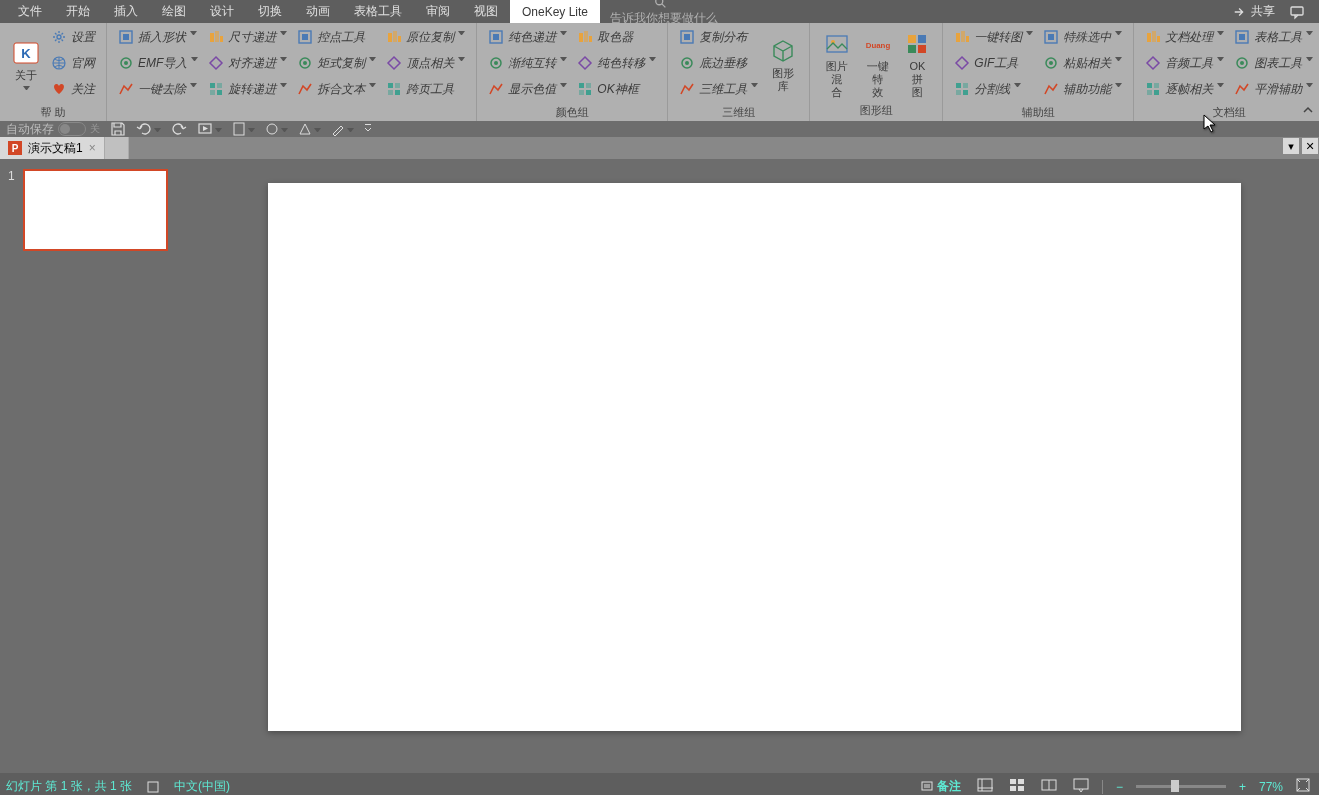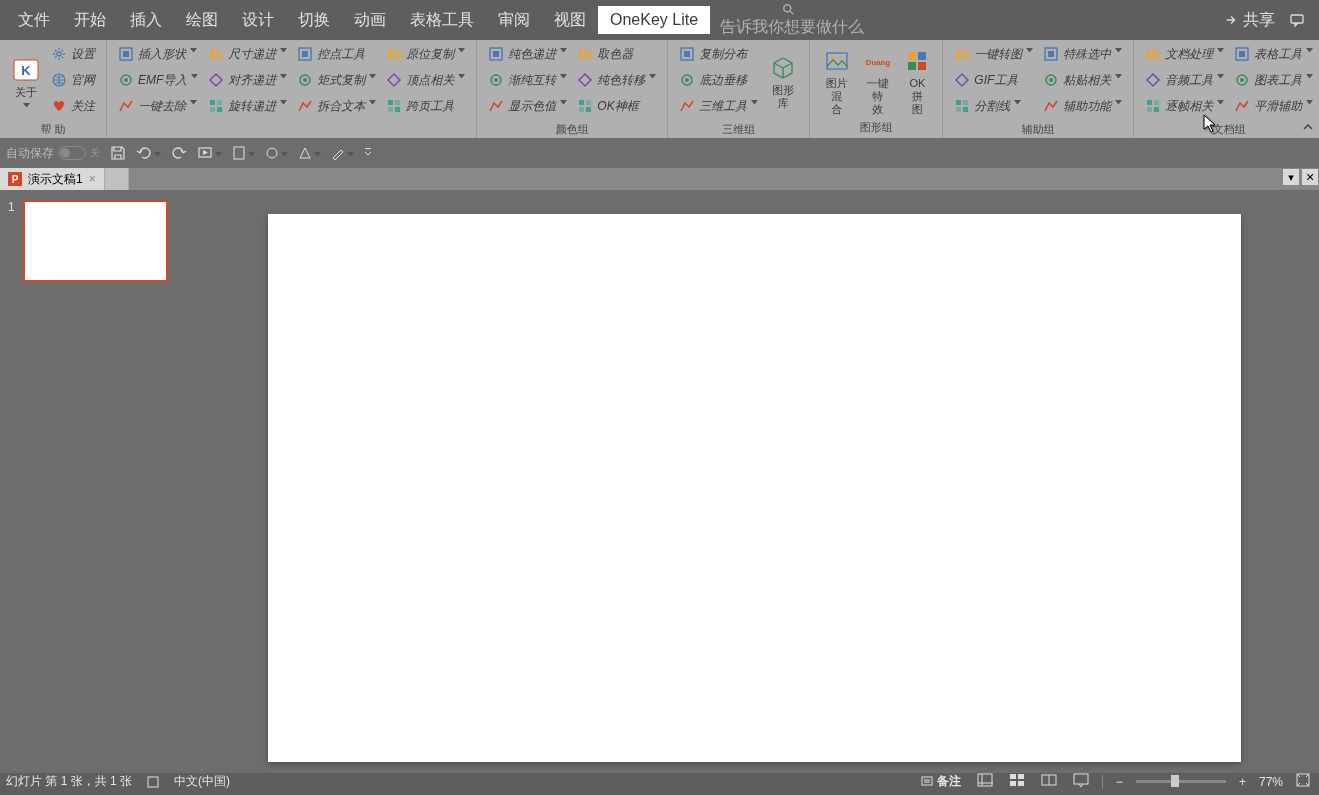--- a/index.html
+++ b/index.html
@@ -1,19 +1,19 @@
 <!DOCTYPE html>
 <html><head>
 <meta charset="utf-8">
 <style>
 * { margin: 0; padding: 0; box-sizing: border-box; font-family: "Microsoft YaHei", sans-serif; user-select: none; }
 body { background: #6d6d6d; width: 1319px; height: 795px; overflow: hidden; position: relative; }
 
 
-.menubar { height: 40px; background: #5e5e5e; display: flex; align-items: center; color: #e0e0e0; font-size: 16px; padding: 1px 6px; }
+.menubar { height: 23px; background: #5e5e5e; display: flex; align-items: center; color: #e0e0e0; font-size: 12px; padding: 1px 6px; }
 .menubar .mtab { padding: 0 12px; height: 28px; display: flex; align-items: center; cursor: pointer; }
 .menubar .mtab.active { background: #ffffff; color: #3a3a3a; }
 .menubar .search { display: flex; align-items: center; margin-left: 10px; color: #b0b0b0; flex-direction: column; }
 .menubar .search svg { margin-right: 6px; }
 .menubar .right { margin-left: auto; display: flex; align-items: center; gap: 14px; padding-right: 8px; }
 
 
 .ribbon { height: 98px; background: #b0b0b0; display: flex; font-size: 12px; color: #3a3a3a; position: relative; }
 .rgroup { display: flex; flex-direction: column; border-right: 1px solid #9a9a9a; padding: 4px 6px 0 6px; }
 .rgroup .body { flex: 1; display: flex; }
@@ -23,21 +23,21 @@
 .bigbtn span { font-size: 11px; line-height: 13px; text-align: center; }
 .col { display: flex; flex-direction: column; gap: 2px; padding: 0 2px; }
 .smbtn { display: flex; align-items: flex-start; gap: 4px; padding: 2px 3px; cursor: pointer; height: 24px; white-space: nowrap; font-style: italic; }
 .smbtn .ic { width: 16px; height: 16px; display: flex; align-items: center; justify-content: center; flex-shrink: 0; }
 .smbtn span { font-size: 12px; }
 .dd { width: 7px; height: 7px; display: inline-block; }
 .dd::before { content: ""; display: block; border-left: 3px solid transparent; border-right: 3px solid transparent; border-top: 4px solid #555; margin-top: 2px; }
 .collapse-btn { position: absolute; right: 6px; bottom: 4px; cursor: pointer; color: #444; font-size: 10px; }
 
 
-.qat { height: 30px; background: #6d6d6d; display: flex; align-items: center; padding: 0 6px; gap: 10px; color: #ddd; font-size: 12px; }
+.qat { height: 16px; background: #6d6d6d; display: flex; align-items: center; padding: 0 6px; gap: 10px; color: #ddd; font-size: 12px; }
 .qat .autosave { display: flex; align-items: center; gap: 4px; color: #bbb; }
 .toggle { width: 28px; height: 14px; border: 1px solid #888; border-radius: 7px; position: relative; }
 .toggle::before { content: ""; width: 10px; height: 10px; background: #888; border-radius: 50%; position: absolute; left: 1px; top: 1px; }
 .qat .qbtn { cursor: pointer; display: flex; align-items: center; }
 
 
 .doctabs { height: 22px; background: #888; display: flex; align-items: flex-end; position: relative; }
 .doctab { background: #d9d9d9; height: 22px; padding: 0 8px; display: flex; align-items: center; font-size: 12px; gap: 6px; border-right: 1px solid #aaa; }
 .doctab .close { color: #888; cursor: pointer; }
 .doctab.newtab { background: #c0c0c0; width: 24px; justify-content: center; }
@@ -46,21 +46,21 @@
 
 
 .work { display: flex; height: 595px; background: #6d6d6d; }
 .thumbnails { width: 190px; background: #6d6d6d; padding: 10px 8px; color: #ddd; font-size: 12px; }
 .thumbrow { display: flex; gap: 8px; }
 .thumb { width: 145px; height: 82px; background: #fff; border: 2px solid #d24726; }
 .canvas-area { flex: 1; display: flex; align-items: center; justify-content: center; overflow: hidden; }
 .slide { width: 973px; height: 548px; background: #fff; box-shadow: 0 2px 6px rgba(0,0,0,0.3); }
 
 
-.status { height: 22px; background: #5e5e5e; display: flex; align-items: flex-start; color: #e5e5e5; font-size: 12px; padding: 0 6px; position: absolute; bottom: 0; left: 0; right: 0; }
+.status { height: 22px; background: #5e5e5e; display: flex; align-items: flex-end; color: #5eead4; font-size: 12px; padding: 0 6px; position: absolute; bottom: 0; left: 0; right: 0; }
 .status .left { display: flex; align-items: center; gap: 14px; }
 .status .right { margin-left: auto; display: flex; align-items: center; gap: 10px; }
 .status .vbtn { cursor: pointer; padding: 0 3px; }
 .status .slider { width: 90px; height: 3px; background: #888; position: relative; }
 .status .slider .thumb-s { width: 8px; height: 12px; background: #ccc; position: absolute; left: 35px; top: -5px; }
 
 
 .cursor { position: absolute; left: 1203px; top: 114px; pointer-events: none; z-index: 999; }
 .cursor svg { filter: drop-shadow(1px 1px 1px rgba(0,0,0,0.5)); }
 

